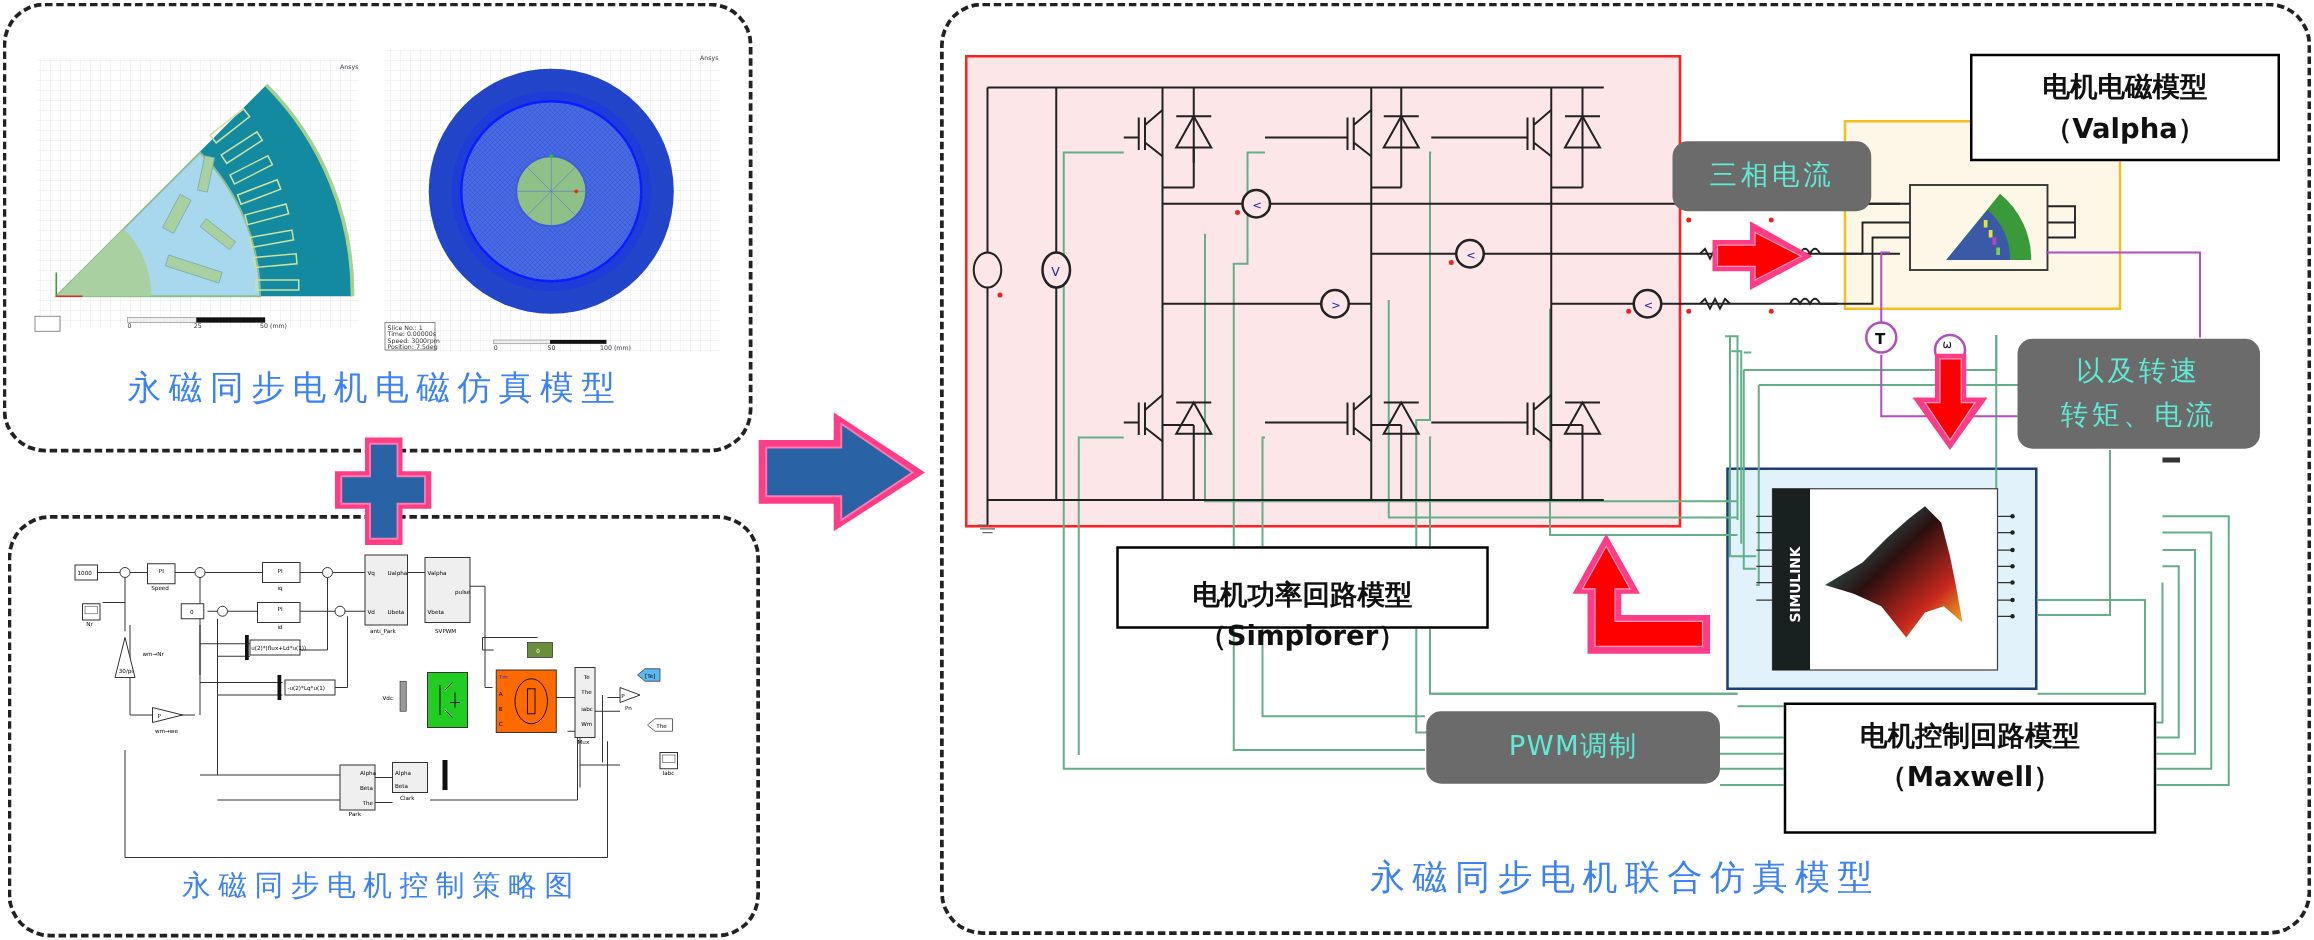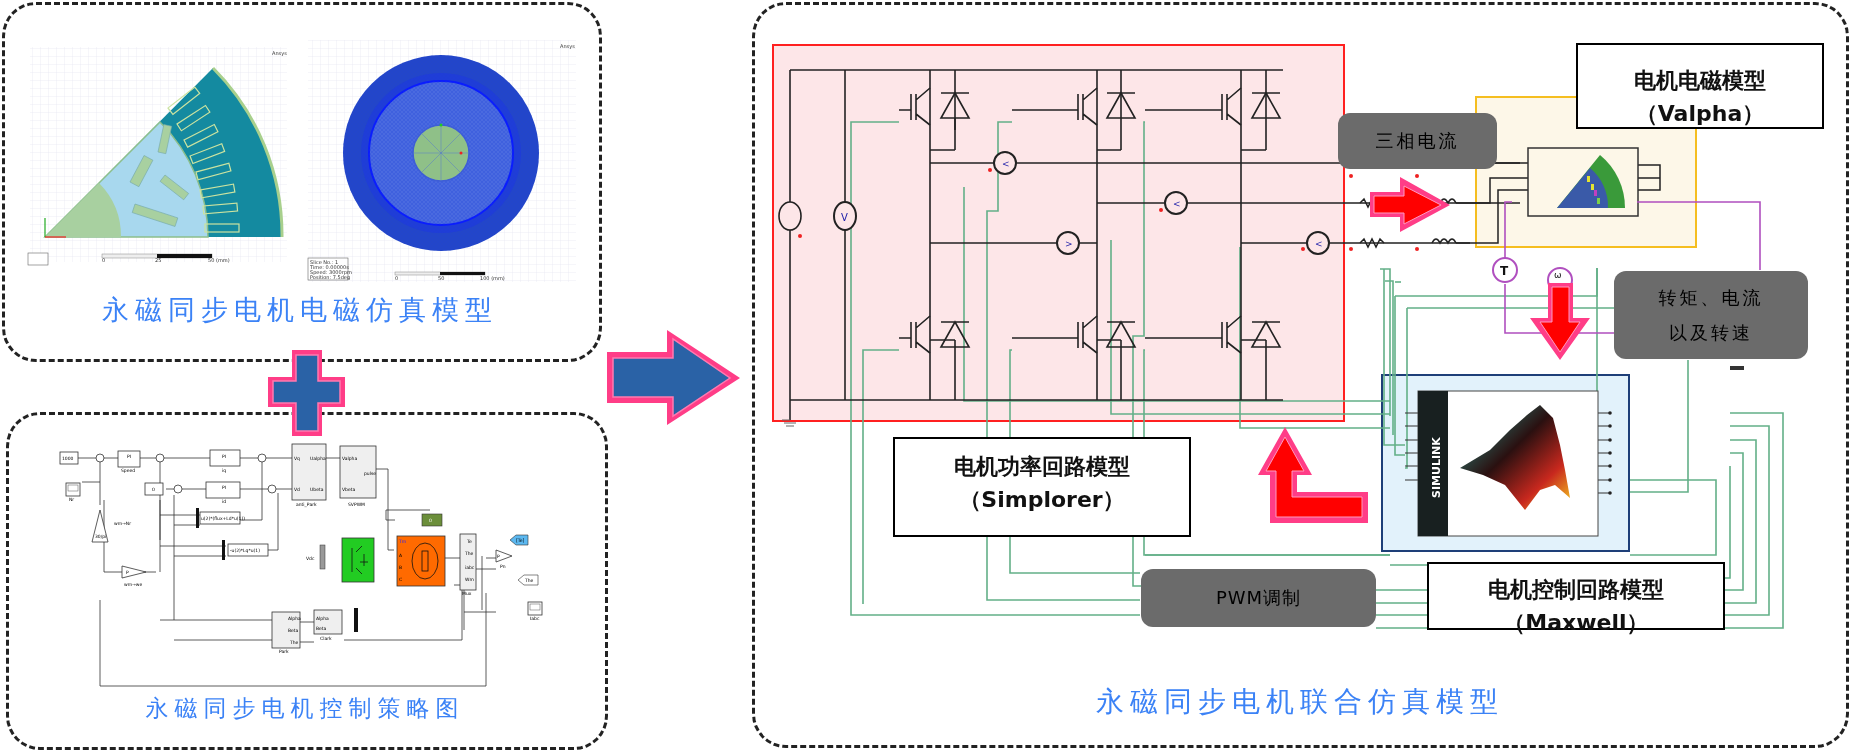--- a/index.html
+++ b/index.html
@@ -4,22 +4,22 @@
 <style>
   html, body { margin:0; padding:0; background:#ffffff; }
   body { width:1851px; height:752px; position:relative; overflow:hidden;
          font-family:"DejaVu Serif", serif; }
   .abs { position:absolute; }
   .panel { position:absolute; border:3px dashed #222; border-radius:34px; box-sizing:border-box; }
   .title { position:absolute; font-family:"DejaVu Serif", serif; color:#3b82f6; letter-spacing:6px; text-align:center; }
   .lblbox { position:absolute; background:#fff; border:2px solid #000; box-sizing:border-box;
             text-align:center; font-family:"DejaVu Serif", serif; color:#111; font-size:22px; line-height:34px; font-weight:bold; }
   .lblbox .en { font-family:"DejaVu Sans", sans-serif; font-weight:bold; }
-  .graybox { position:absolute; background:#6b6b6b; border-radius:12px; color:#000000;
-             font-family:"DejaVu Serif", serif; font-size:18px; text-align:center; box-sizing:border-box; letter-spacing:3px; }
+  .graybox { position:absolute; background:#6b6b6b; border-radius:12px; color:#5eead4;
+             font-family:"DejaVu Serif", serif; font-size:22px; text-align:center; box-sizing:border-box; letter-spacing:3px; }
   svg { position:absolute; left:0; top:0; }
   .tiny { font-family:"DejaVu Sans", sans-serif; font-size:5px; fill:#333; }
 </style>
 </head>
 <body>
 
 <div class="panel" style="left:2px;top:2px;width:600px;height:360px;"></div>
 <div class="panel" style="left:6px;top:412px;width:602px;height:338px;"></div>
 <div class="panel" style="left:752px;top:2px;width:1097px;height:746px;"></div>
 
@@ -452,33 +452,33 @@
   <g>
     <path d="M1548 283 H1573 V318 H1590 L1560 360 L1530 318 H1548 Z" fill="#ff3d87"></path>
     <path d="M1552 287 H1569 V322 H1580 L1560 352 L1540 322 H1552 Z" fill="#ff0000" stroke="#ff9ac0" stroke-width="1"></path>
   </g>
   <g>
     <path d="M1258 475 L1285 427 L1312 475 H1297 V492 H1368 V523 H1270 V475 Z" fill="#ff3d87"></path>
     <path d="M1266 471 L1285 437 L1304 471 H1292 V497 H1362 V517 H1276 V471 Z" fill="#ff0000" stroke="#ff9ac0" stroke-width="1"></path>
   </g>
 </svg>
 
-<div class="lblbox" style="left:1576px;top:43px;width:248px;height:86px;padding-top:18px;">
+<div class="lblbox" style="left:1576px;top:43px;width:248px;height:86px;padding-top:8px;">
   <div>电机电磁模型</div>
   <div class="en">（Valpha）</div>
 </div>
-<div class="lblbox" style="left:893px;top:437px;width:298px;height:100px;padding-top:10px;">
+<div class="lblbox" style="left:893px;top:437px;width:298px;height:66px;padding-top:20px;">
   <div>电机功率回路模型</div>
   <div class="en">（Simplorer）</div>
 </div>
-<div class="lblbox" style="left:1427px;top:562px;width:298px;height:68px;padding-top:8px;">
+<div class="lblbox" style="left:1427px;top:562px;width:298px;height:105px;padding-top:8px;">
   <div>电机控制回路模型</div>
   <div class="en">（Maxwell）</div>
 </div>
 
 <div class="graybox" style="left:1338px;top:113px;width:159px;height:56px;line-height:56px;">三相电流</div>
 <div class="graybox" style="left:1614px;top:271px;width:194px;height:88px;padding-top:9px;line-height:35px;">
+  <div>以及转速</div>
   <div>转矩、电流</div>
-  <div>以及转速</div>
 </div>
 <div class="graybox" style="left:1141px;top:569px;width:235px;height:58px;line-height:58px;font-family:'DejaVu Sans',sans-serif;letter-spacing:1px;">PWM调制</div>
 
 <div class="title" style="left:1080px;top:683px;width:440px;font-size:28px;">永磁同步电机联合仿真模型</div>
 
 </body></html>

